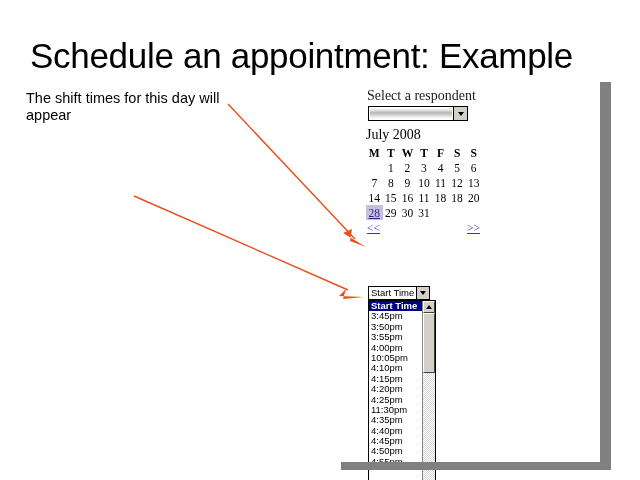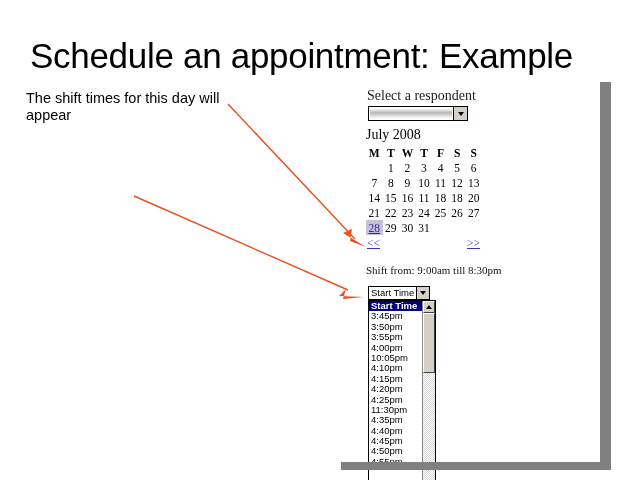--- a/index.html
+++ b/index.html
@@ -349,46 +349,36 @@
           <tr>
             <td>14</td>
             <td>15</td>
             <td>16</td>
             <td>11</td>
             <td>18</td>
             <td>18</td>
             <td>20</td>
           </tr>
           <tr>
-            <td>21</td>
-            <td>22</td>
-            <td>23</td>
-            <td>24</td>
-            <td>25</td>
-            <td>26</td>
-            <td>27</td>
-          </tr>
-          <tr>
             <td class="sel">28</td>
             <td>29</td>
             <td>30</td>
             <td>31</td>
             <td></td>
             <td></td>
             <td></td>
           </tr>
         </tbody>
       </table>
       <div id="cal-nav">
         <a id="cal-prev" href="#">&lt;&lt;</a>
         <a id="cal-next" href="#">&gt;&gt;</a>
       </div>
     </div>
 
-    <div id="shift-line">Shift from: 9:00am till 8:30pm</div>
 
     <div id="starttime-combo">
       <div id="starttime-combo-label">Start Time</div>
       <div id="starttime-combo-arrow">
         <span class="tri-down"></span>
       </div>
     </div>
 
     <div id="time-listbox">
       <div id="time-options">

